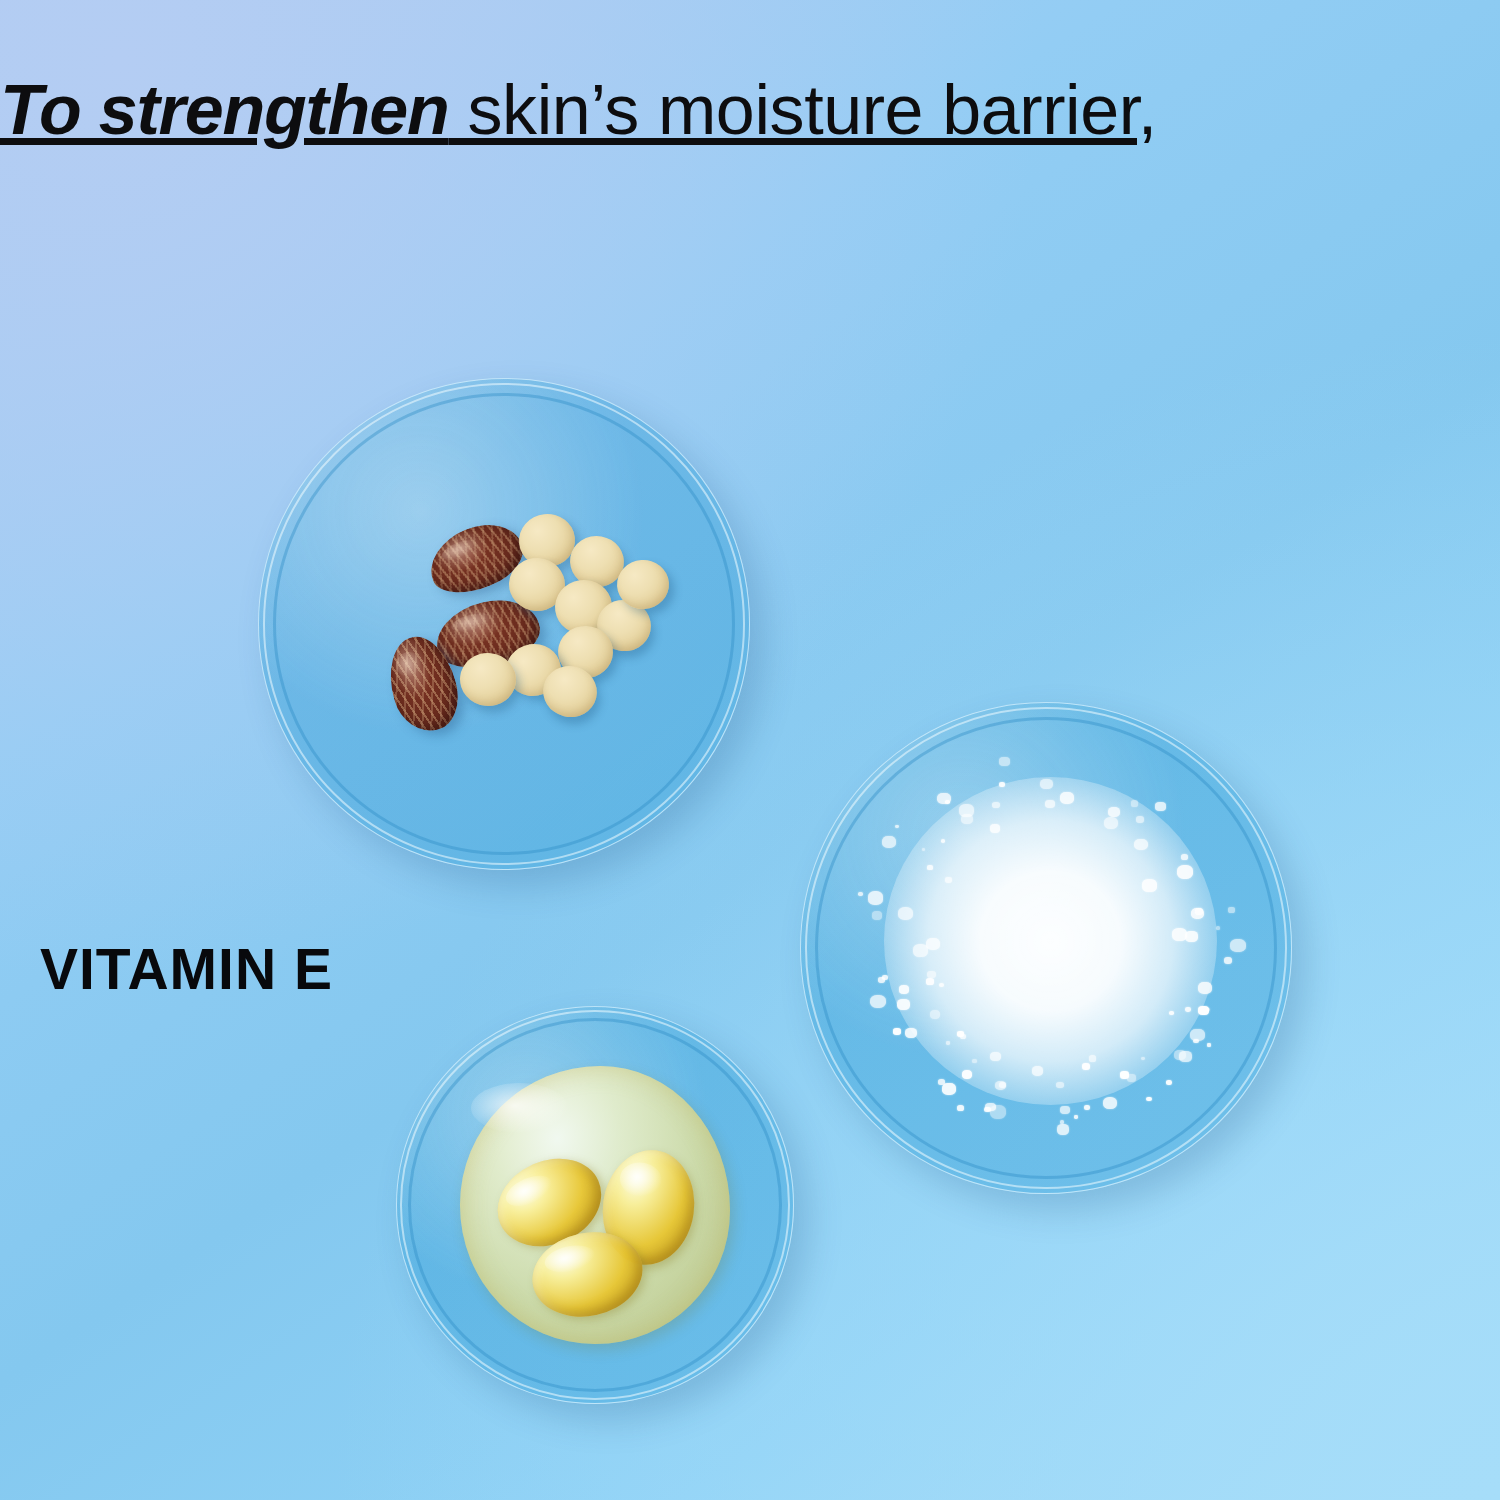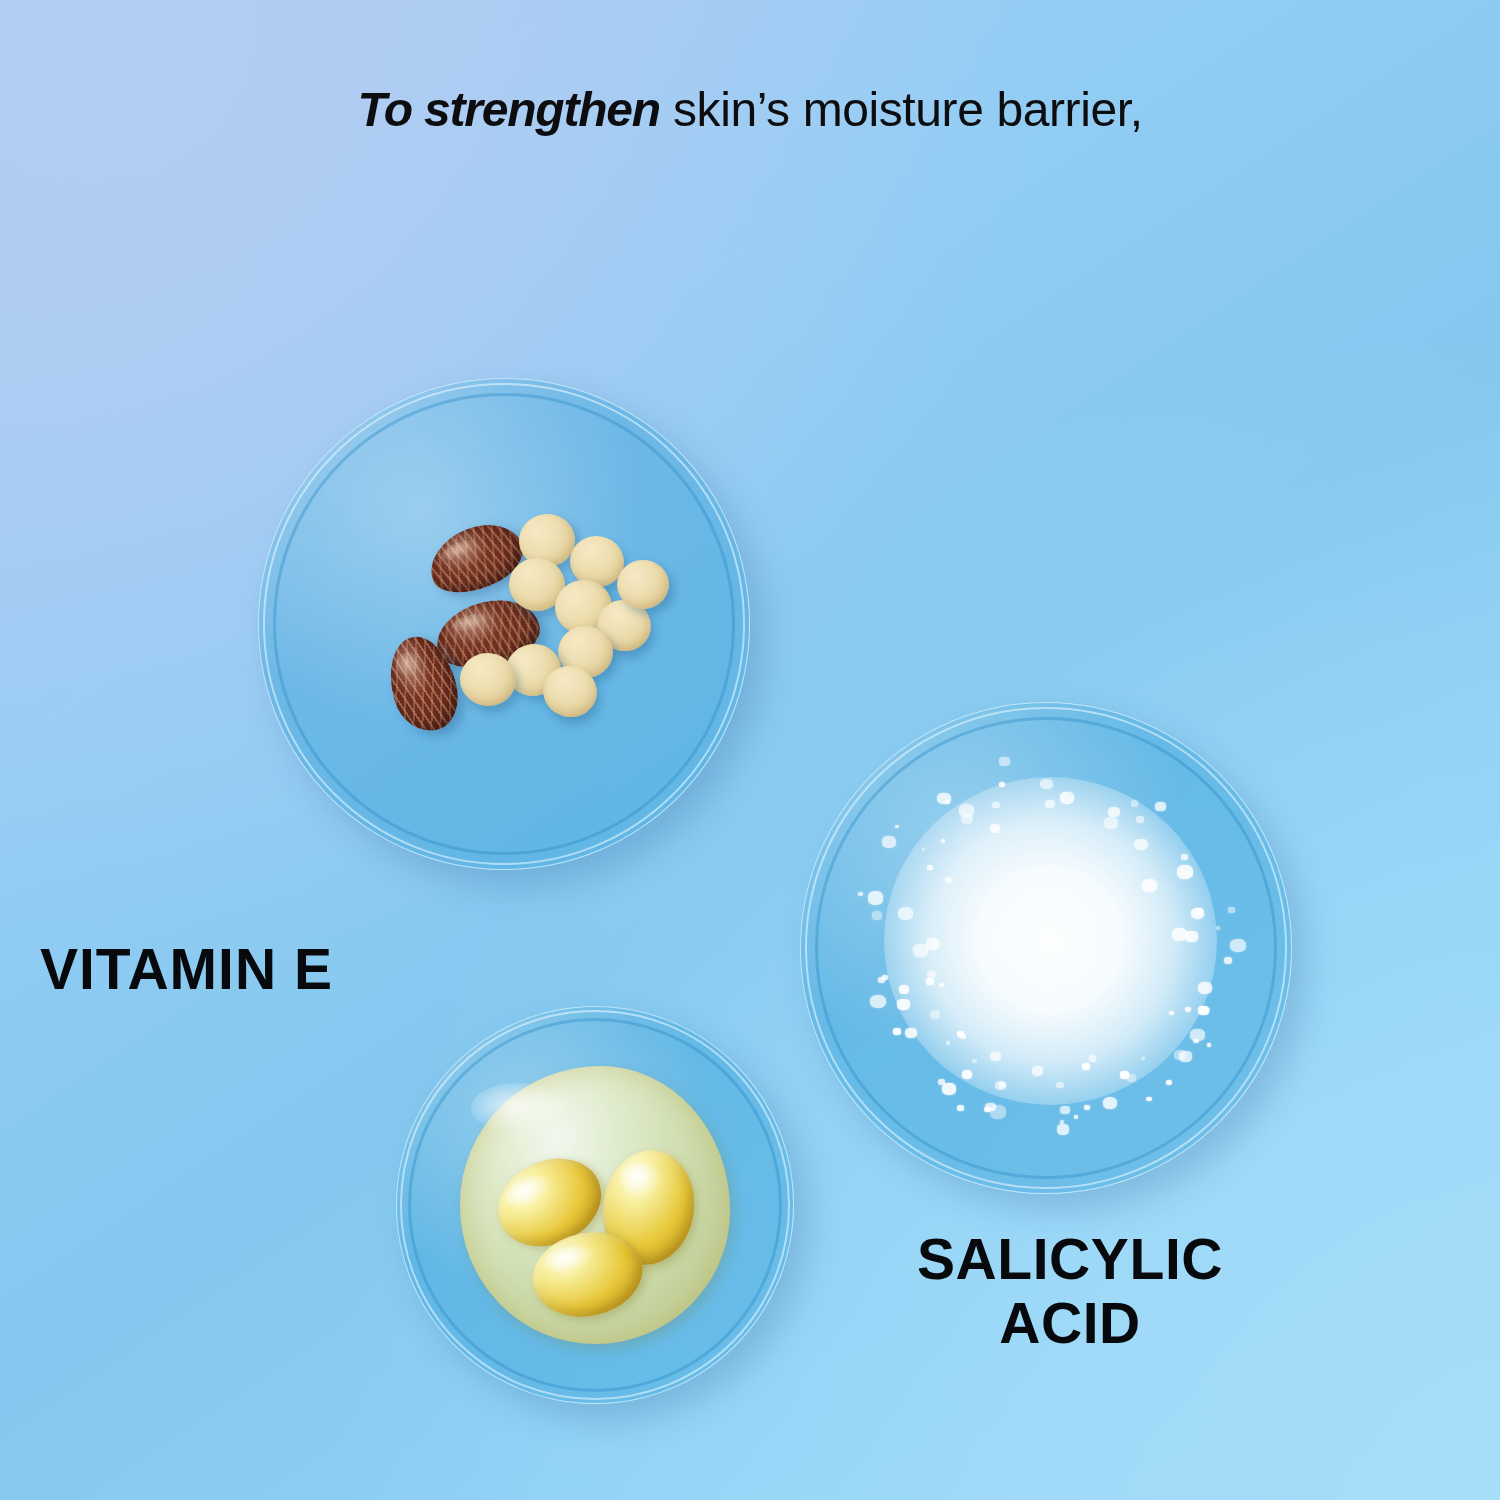--- a/index.html
+++ b/index.html
@@ -18,26 +18,27 @@
       radial-gradient(circle at 8% 4%, #b4cdf3 0%, rgba(180,205,243,0) 46%),
       radial-gradient(circle at 100% 100%, #a6ddf9 0%, rgba(166,221,249,0) 55%),
       linear-gradient(146deg, #aeccf2 0%, #93cdf4 30%, #84c8ef 55%, #8fd2f6 78%, #a3dbf8 100%);
   }
 
   
   #headline{
     position:absolute;
     left:0; top:72px;
     width:1500px;
-    text-align:center;
+    text-align:left;
     color:#0d0d0f;
-    font-size:48px;
+    font-size:70px;
     line-height:76px;
     letter-spacing:-0.4px;
     white-space:nowrap;
+    text-decoration:underline;
   }
   #headline .ln{ display:block; }
   #headline .em{
     font-weight:bold;
     font-style:italic;
     letter-spacing:-1.2px;
   }
   #headline .rg{ font-weight:normal; font-style:normal; }
 
   
@@ -328,16 +329,14 @@
       <div class="capsule" style="left:34%;top:57%;width:28%;height:21%;transform:rotate(-12deg);">
         <div class="hl"></div>
       </div>
       <div class="spec"></div>
     </div>
     <div class="ring2"></div>
     <div class="ring"></div>
   </div>
 
   <div class="label" id="label-vite">VITAMIN E</div>
-  <div class="label" id="label-sal">SALICYLIC
-ACID</div>
 
 </div>
 
 </body></html>

